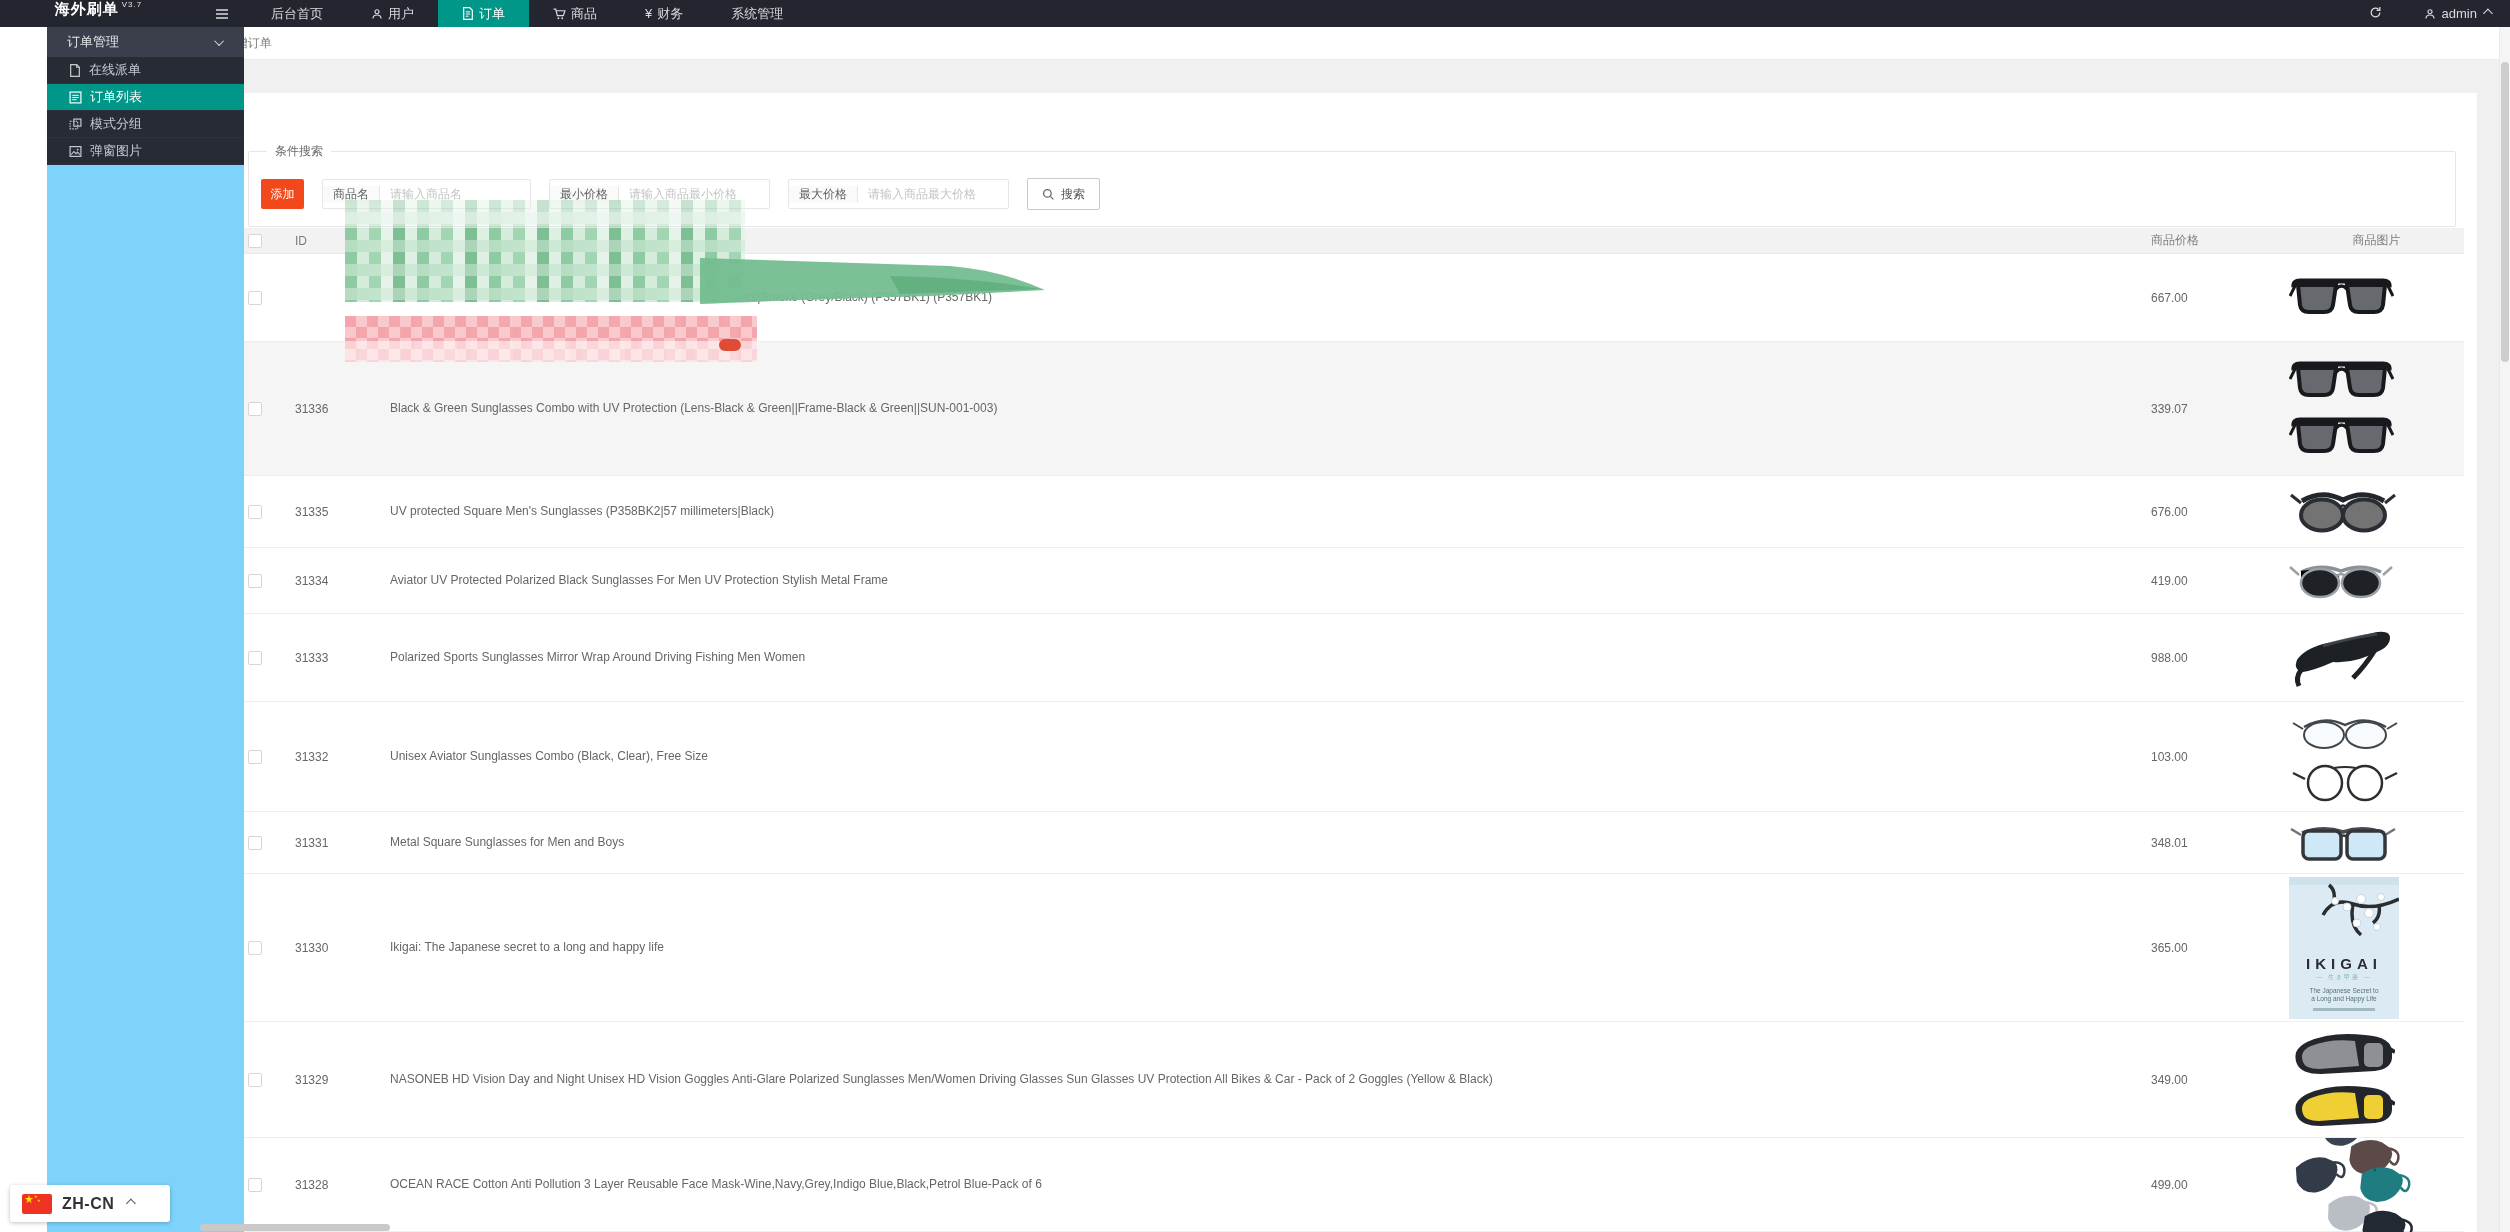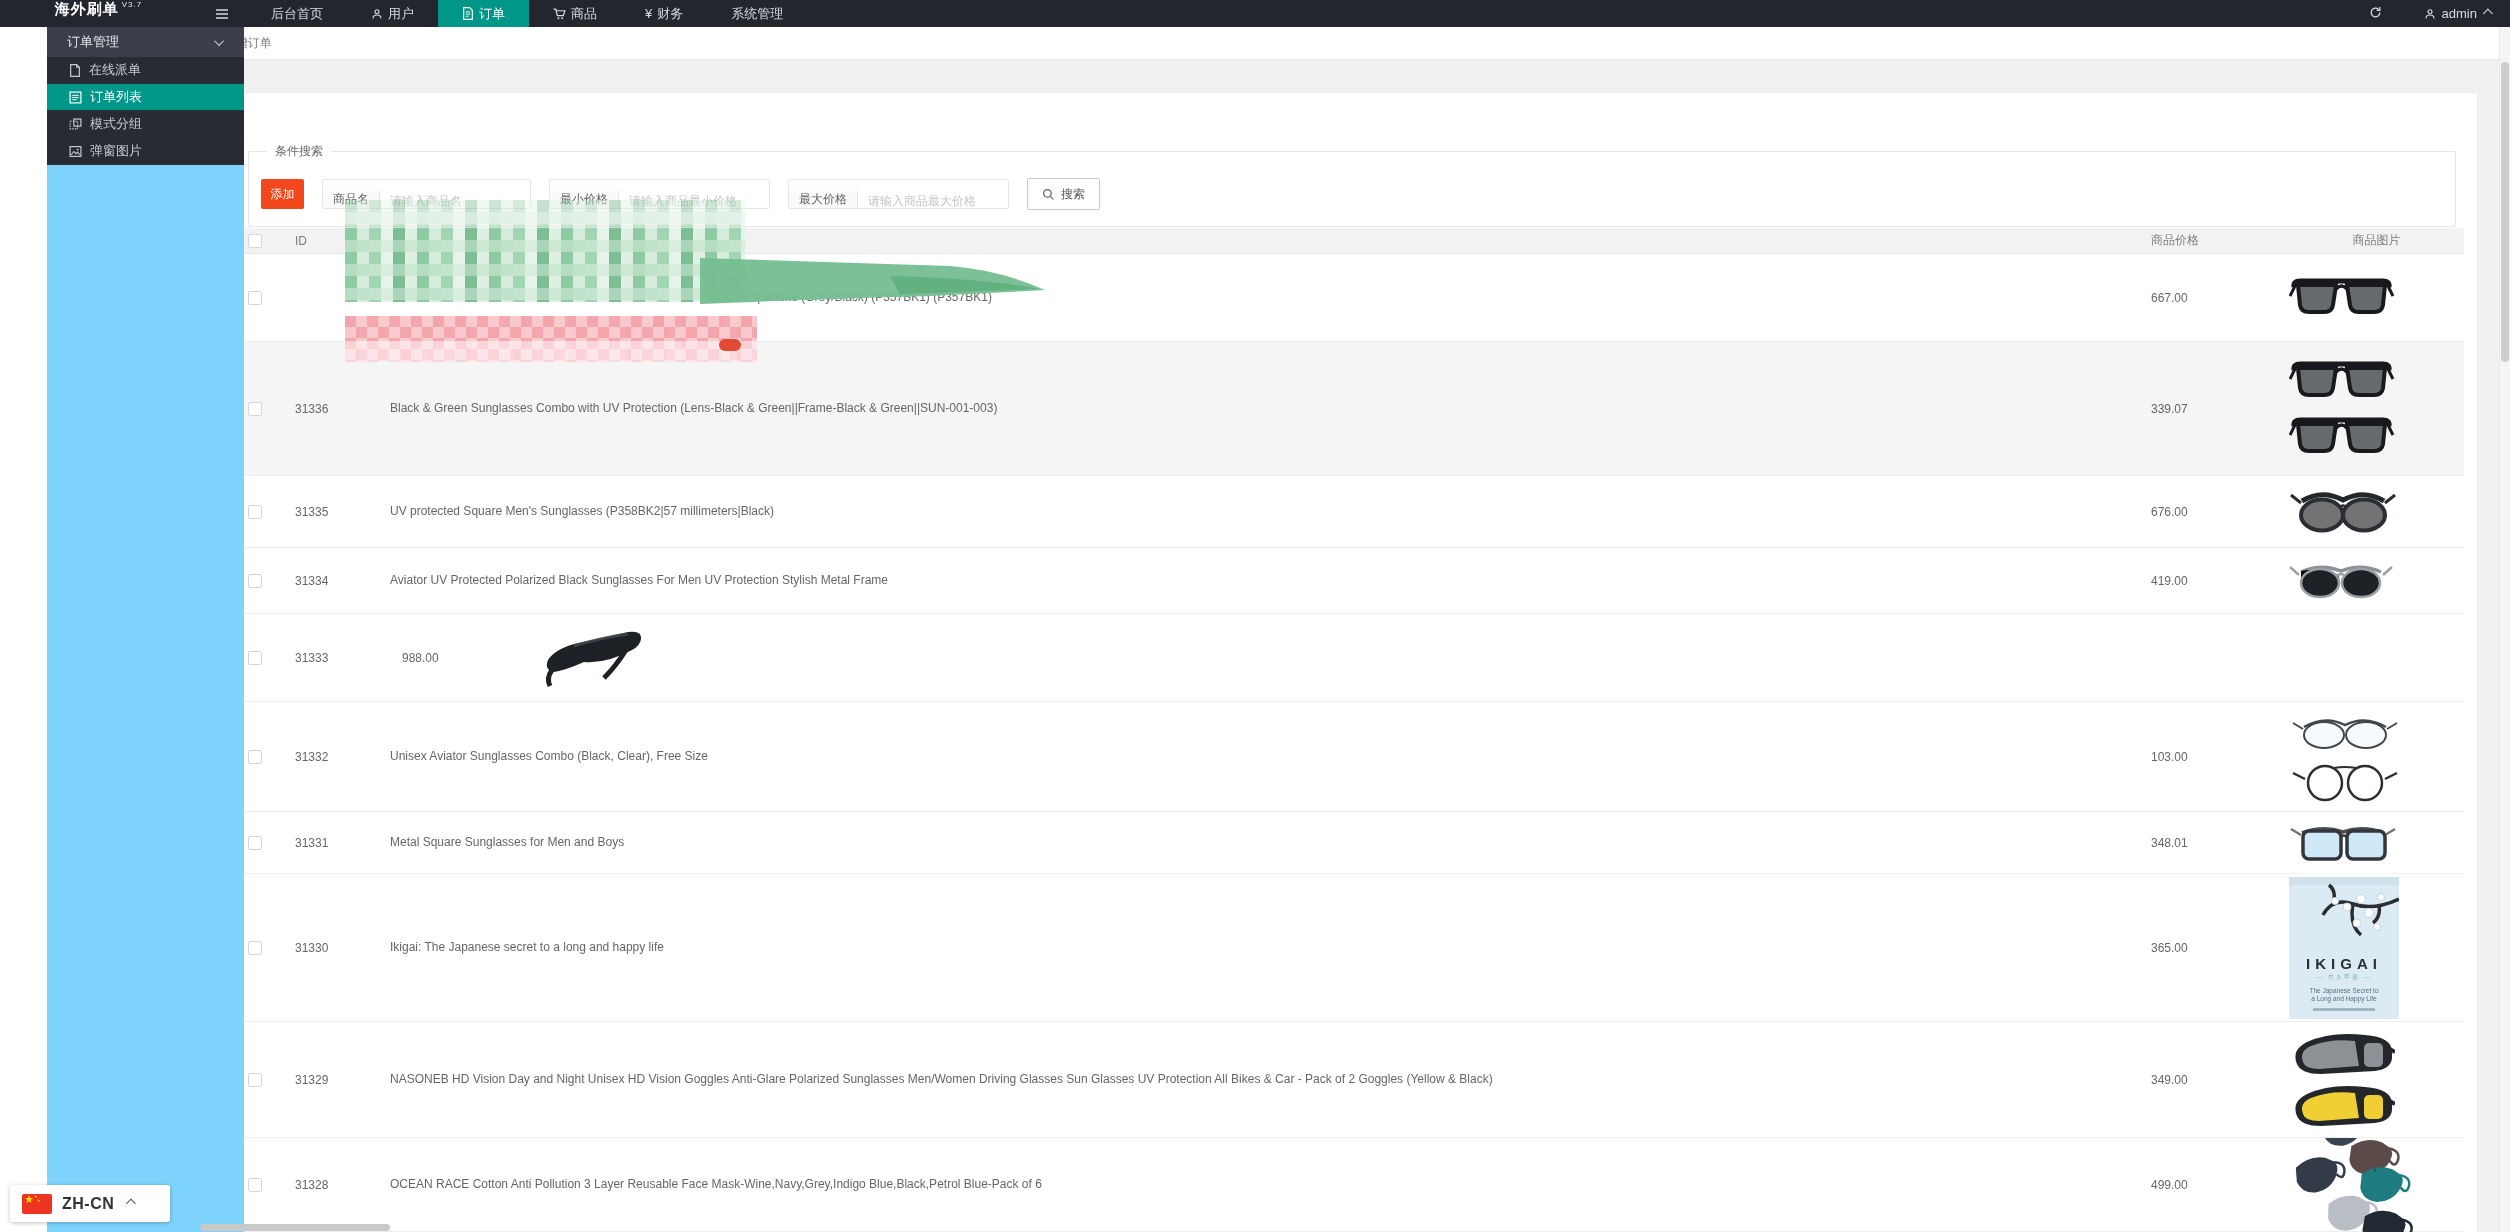--- a/index.html
+++ b/index.html
@@ -36,21 +36,21 @@
 
   
   .main { position:absolute; left:197px; top:60px; width:2313px; height:1172px; background:#f0f0f0; }
   .card { position:absolute; left:30px; top:33px; width:2250px; height:1200px; background:#fff; box-shadow:0 1px 2px rgba(0,0,0,.05); }
 
   
   .search-fs { position:absolute; left:21px; top:50px; width:2208px; border:1px solid #e6e6e6; border-radius:2px; padding:18px 10px 16px 10px; }
   .search-fs legend { font-size:12px; color:#6a6a6a; padding:0 8px; margin-left:8px; }
   .search-row { display:flex; align-items:center; gap:18px; padding-left:2px; }
   .btn-add { width:43px; height:30px; background:#f2481b; color:#fff; border:none; border-radius:2px; font-size:12px; cursor:pointer; }
-  .inp-group { display:flex; align-items:flex-end; height:30px; border:1px solid #e6e6e6; border-radius:2px; background:#fff; }
+  .inp-group { display:flex; align-items:center; height:30px; border:1px solid #e6e6e6; border-radius:2px; background:#fff; }
   .inp-label { display:flex; align-items:center; padding:0 10px; background:#fafafa; border-right:1px solid #e6e6e6; font-size:12px; color:#5f5f5f; white-space:nowrap; }
   .inp-group input { border:none; outline:none; padding:0 10px; font-size:12px; color:#a21caf; width:150px; font-family:inherit; }
   .inp-group input::placeholder { color:#c4c4c4; }
   .btn-search { display:flex; align-items:center; gap:6px; height:32px; padding:0 14px; background:#fff; border:1px solid #c9c9c9; border-radius:2px; font-size:12px; color:#555; cursor:pointer; }
 
   
   .tbl { position:absolute; left:13px; top:135px; width:2224px; }
   .thead { display:flex; align-items:center; height:26px; background:#f2f2f2; border-bottom:1px solid #e8e8e8; color:#7d7d7d; font-size:12px; }
   .trow { display:flex; align-items:center; background:#fff; border-bottom:1px solid #eeeeee; font-size:12px; color:#666; }
   .trow.hl { background:#f5f5f5; }
@@ -336,20 +336,21 @@
    <path d="M48 19 q4 -4 8 0" fill="none" stroke="#9aa0a6" stroke-width="2.2"></path>
   </svg>
               </span>
             </span>
           </div>
           <div class="trow" style="height: 88px;">
             <span class="cell c-check">
               <span class="checkbox"></span>
             </span>
             <span class="cell c-id">31333</span>
+            <span class="cell c-name">Polarized Sports Sunglasses Mirror Wrap Around Driving Fishing Men Women</span>
             <span class="cell c-price">988.00</span>
             <span class="cell c-img" style="height: 88px;">
               <span class="imgbox">
                 <svg width="110" height="64" viewBox="0 0 110 64" style="display:block">
    <path d="M14 46 Q4 44 8 34 Q14 24 34 18 L88 6 Q102 4 101 13 Q100 20 92 24 Q66 38 44 36 Q26 44 14 46 Z" fill="#1d2025"></path>
    <path d="M12 44 Q6 52 10 60" stroke="#1d2025" stroke-width="5" fill="none"></path>
    <path d="M86 24 Q76 40 64 52" stroke="#1d2025" stroke-width="5" fill="none"></path>
    <path d="M34 20 Q60 12 88 8" stroke="#4a4e55" stroke-width="3" fill="none" opacity=".7"></path>
   </svg>
               </span>

